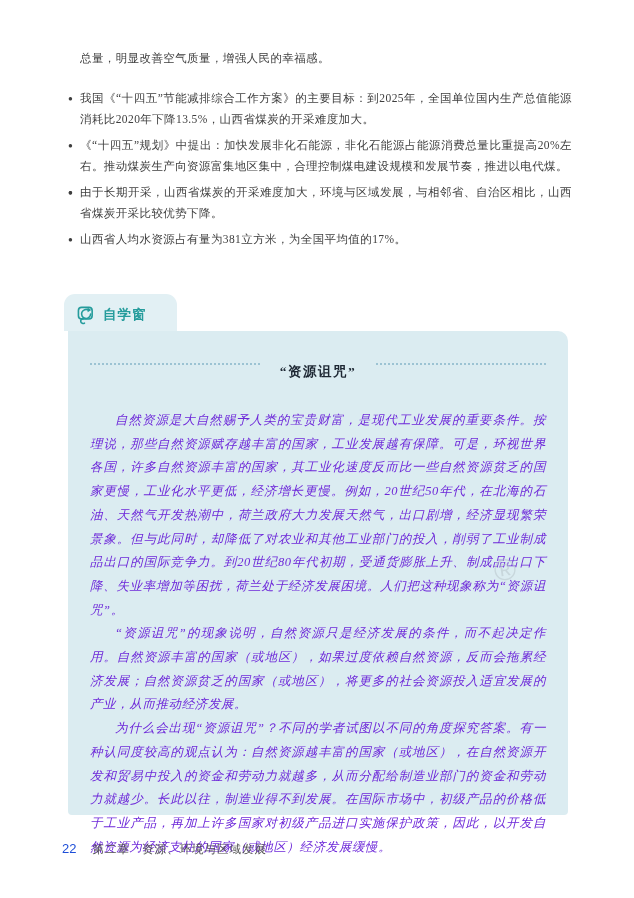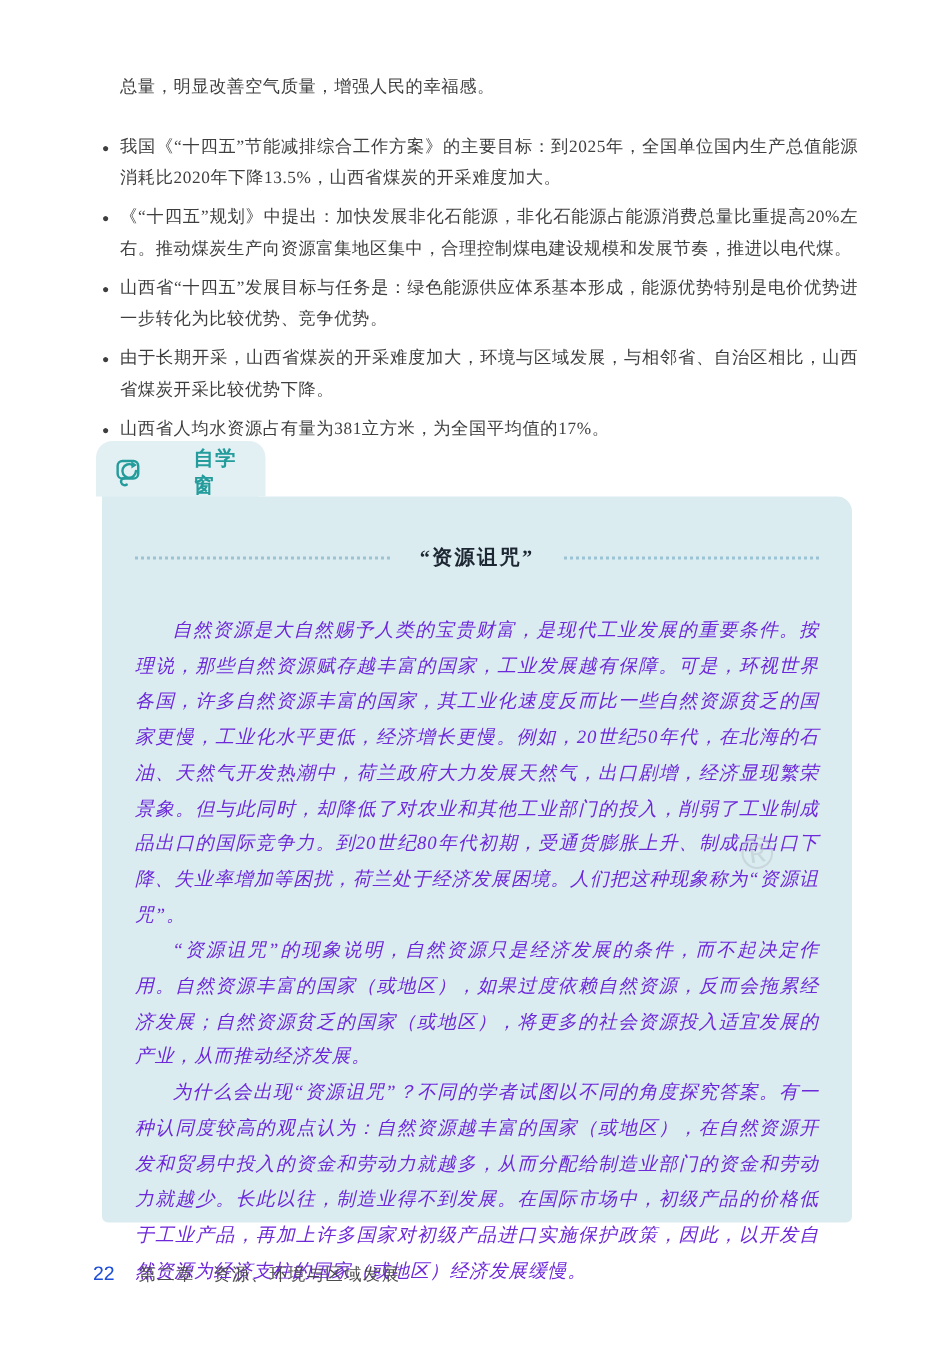--- a/index.html
+++ b/index.html
@@ -45,21 +45,20 @@
   }
   .ss-tab {
     position: relative;
     width: 104px; height: 33px;
     background: #c9e4ea;
     border-radius: 8px 8px 0 0;
     display: flex;
     align-items: center;
     padding-left: 8px;
     z-index: 2;
-    gap: 26px;
   }
   .ss-tab::before {
     content: '';
     position: absolute;
     left: -4px; top: -4px; right: -5px; bottom: 0;
     background: #e2f0f4;
     border-radius: 11px 11px 0 0;
     z-index: -1;
   }
   .ss-tab .tab-label {
@@ -72,21 +71,20 @@
   }
   .ss-body {
     position: relative;
     width: 500px; height: 484px;
     background: #dbecf1;
     border-radius: 0 10px 4px 4px;
     padding: 26px 22px 0 22px;
   }
   .ss-titlerow {
     display: flex;
-    align-items: center;
     margin-top: 6px;
   }
   .ss-titlerow .dotline {
     flex: 1;
     height: 0;
     border-top: 2px dotted #9cc3d3;
   }
   .ss-title {
     flex: none;
     margin: 0 20px;
@@ -151,21 +149,20 @@
     <li>
       <span class="dot">●</span>
       <span>我国《“十四五”节能减排综合工作方案》的主要目标：到2025年，全国单位国内生产总值能源消耗比2020年下降13.5%，山西省煤炭的开采难度加大。</span>
     </li>
     <li>
       <span class="dot">●</span>
       <span>《“十四五”规划》中提出：加快发展非化石能源，非化石能源占能源消费总量比重提高20%左右。推动煤炭生产向资源富集地区集中，合理控制煤电建设规模和发展节奏，推进以电代煤。</span>
     </li>
     <li>
       <span class="dot">●</span>
-      <span>山西省“十四五”发展目标与任务是：绿色能源供应体系基本形成，能源优势特别是电价优势进一步转化为比较优势、竞争优势。</span>
     </li>
     <li>
       <span class="dot">●</span>
       <span>由于长期开采，山西省煤炭的开采难度加大，环境与区域发展，与相邻省、自治区相比，山西省煤炭开采比较优势下降。</span>
     </li>
     <li>
       <span class="dot">●</span>
       <span>山西省人均水资源占有量为381立方米，为全国平均值的17%。</span>
     </li>
   </ul>

